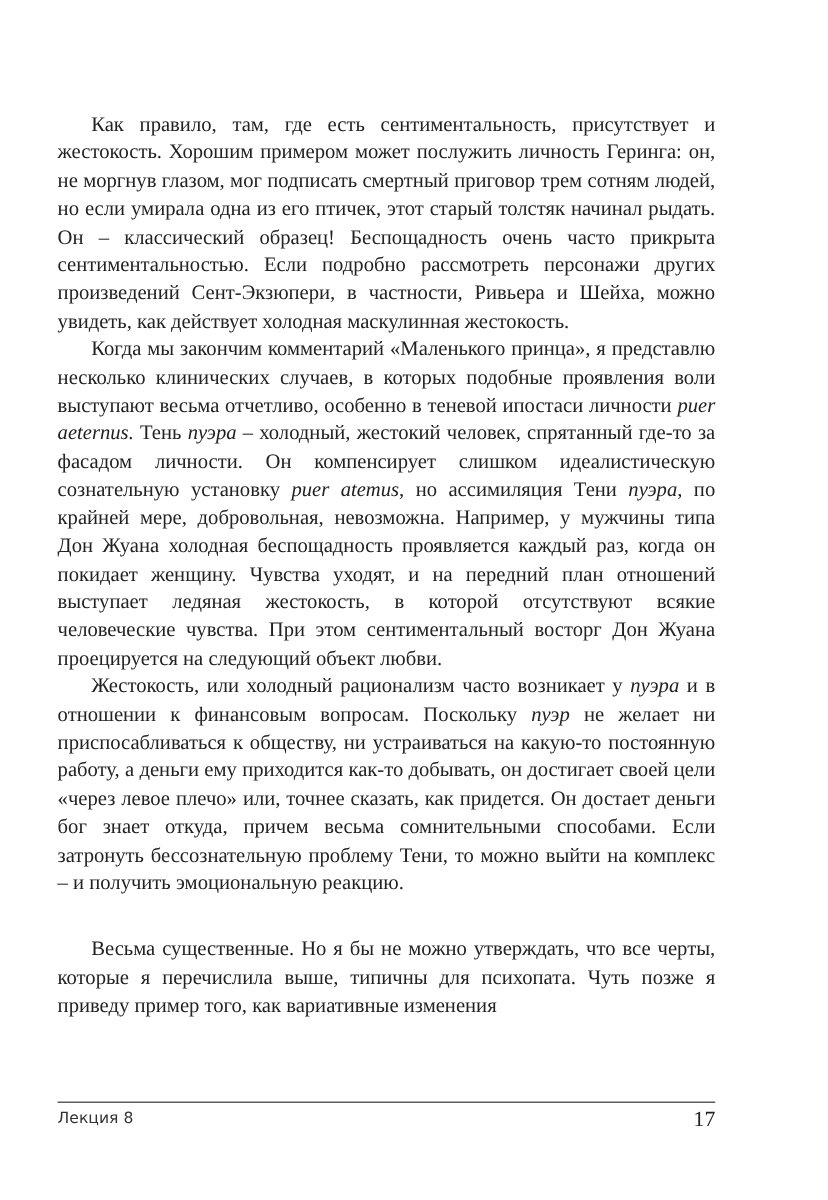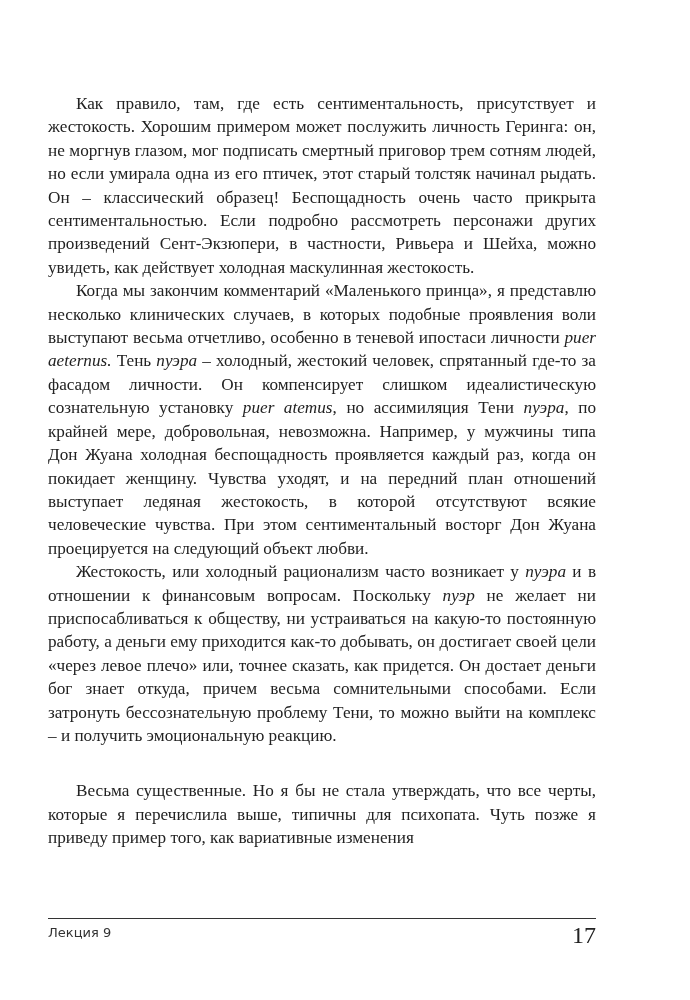--- a/index.html
+++ b/index.html
@@ -10,30 +10,30 @@
       font-size: 17.2px; line-height: 23.4px; text-align: justify;
     }
     .q { font-style: italic; text-indent: 28px; margin: 0; }
     .q.first { text-align: left; }
     p.para { margin: 0; text-indent: 28px; }
     .gap-sm { height: 14px; }
     .gap-md { height: 16px; }
     .it { font-style: italic; }
     .footer-rule { position: absolute; left: 48px; top: 918px; width: 548px; height: 0; border-top: 1.5px solid #333; }
     .footer-left { position: absolute; left: 48px; top: 925px; font-family: "DejaVu Sans", sans-serif; font-size: 13px; color: #333; }
-    .footer-right { position: absolute; left: 548px; width: 48px; top: 922px; text-align: right; font-family: "Liberation Serif", serif; font-size: 24px; color: #222; }
+    .footer-right { position: absolute; left: 548px; width: 48px; top: 922px; text-align: right; font-family: "Liberation Serif", serif; font-size: 18px; color: #222; }
   </style>
 </head>
 <body>
 
 <div class="page">
   <div class="gap-sm"></div>
   <p class="para"><span>Как правило, там, где есть сентиментальность, присутствует и жестокость. Хорошим примером может послужить личность Геринга: он, не моргнув глазом, мог подписать смертный приговор трем сотням людей, но если умирала одна из его птичек, этот старый толстяк начинал рыдать. Он – классический образец! Беспощадность очень часто прикрыта сентиментальностью. Если подробно рассмотреть персонажи других произведений Сент-Экзюпери, в частности, Ривьера и Шейха, можно увидеть, как действует холодная маскулинная жестокость.</span></p>
   <p class="para"><span>Когда мы закончим комментарий «Маленького принца», я представлю несколько клинических случаев, в которых подобные проявления воли выступают весьма отчетливо, особенно в теневой ипостаси личности </span><span class="it">puer aeternus.</span><span> Тень </span><span class="it">пуэра</span><span> – холодный, жестокий человек, спрятанный где-то за фасадом личности. Он компенсирует слишком идеалистическую сознательную установку </span><span class="it">puer atemus</span><span>, но ассимиляция Тени </span><span class="it">пуэра</span><span>, по крайней мере, добровольная, невозможна. Например, у мужчины типа Дон Жуана холодная беспощадность проявляется каждый раз, когда он покидает женщину. Чувства уходят, и на передний план отношений выступает ледяная жестокость, в которой отсутствуют всякие человеческие чувства. При этом сентиментальный восторг Дон Жуана проецируется на следующий объект любви.</span></p>
   <p class="para"><span>Жестокость, или холодный рационализм часто возникает у </span><span class="it">пуэра</span><span> и в отношении к финансовым вопросам. Поскольку </span><span class="it">пуэр</span><span> не желает ни приспосабливаться к обществу, ни устраиваться на какую-то постоянную работу, а деньги ему приходится как-то добывать, он достигает своей цели «через левое плечо» или, точнее сказать, как придется. Он достает деньги бог знает откуда, причем весьма сомнительными способами. Если затронуть бессознательную проблему Тени, то можно выйти на комплекс – и получить эмоциональную реакцию.</span></p>
   <div class="gap-md"></div>
   <div class="gap-md"></div>
-  <p class="para">Весьма существенные. Но я бы не стала утверждать, что все черты, которые я перечислила выше, типичны для психопата. Чуть позже я приведу пример того, как вариативные изменения</p>
+  <p class="para">Весьма существенные. Но я бы не можно утверждать, что все черты, которые я перечислила выше, типичны для психопата. Чуть позже я приведу пример того, как вариативные изменения</p>
 </div>
 
 <div class="footer-rule"></div>
-<div class="footer-left">Лекция 9</div>
+<div class="footer-left">Лекция 8</div>
 <div class="footer-right">17</div>
 
 </body></html>

